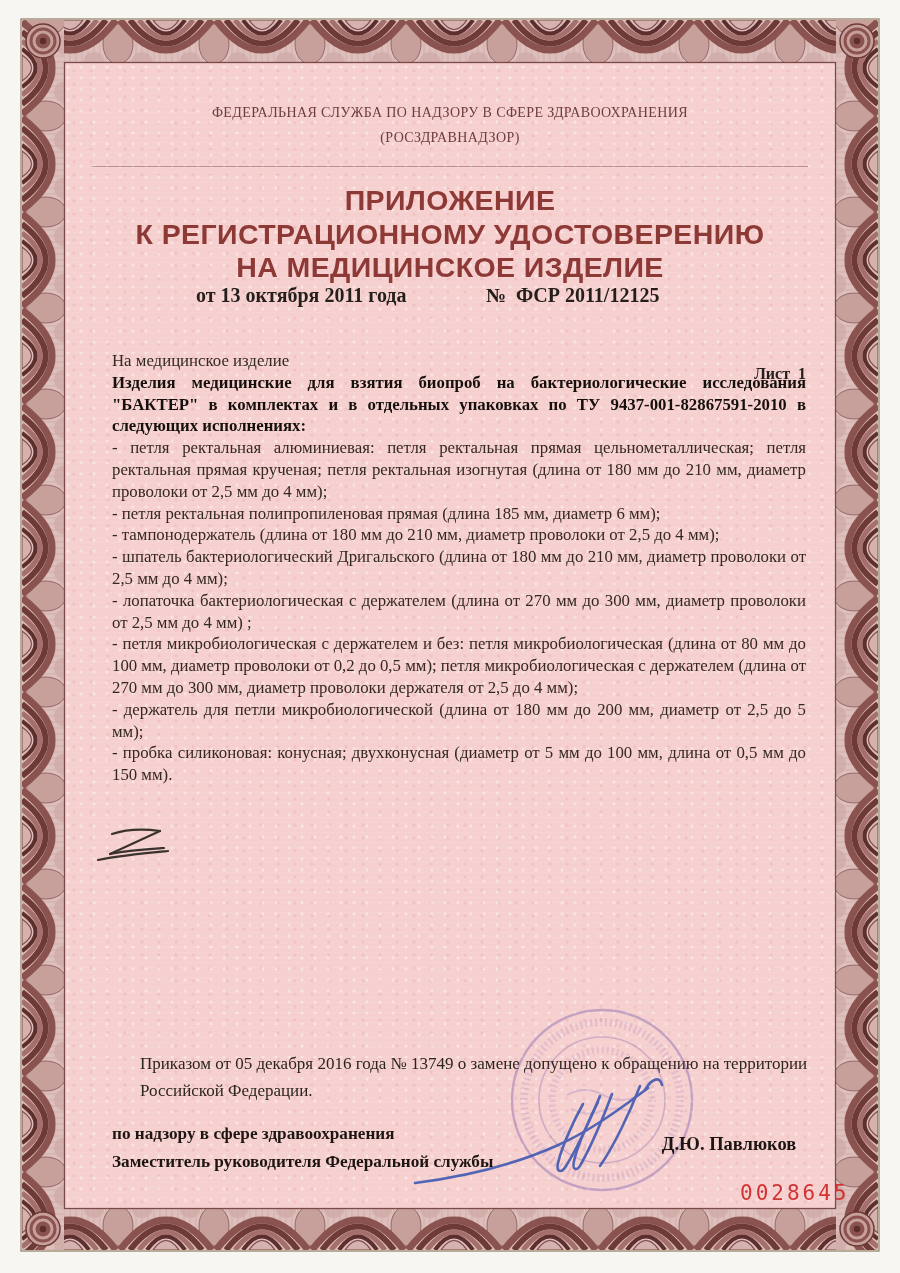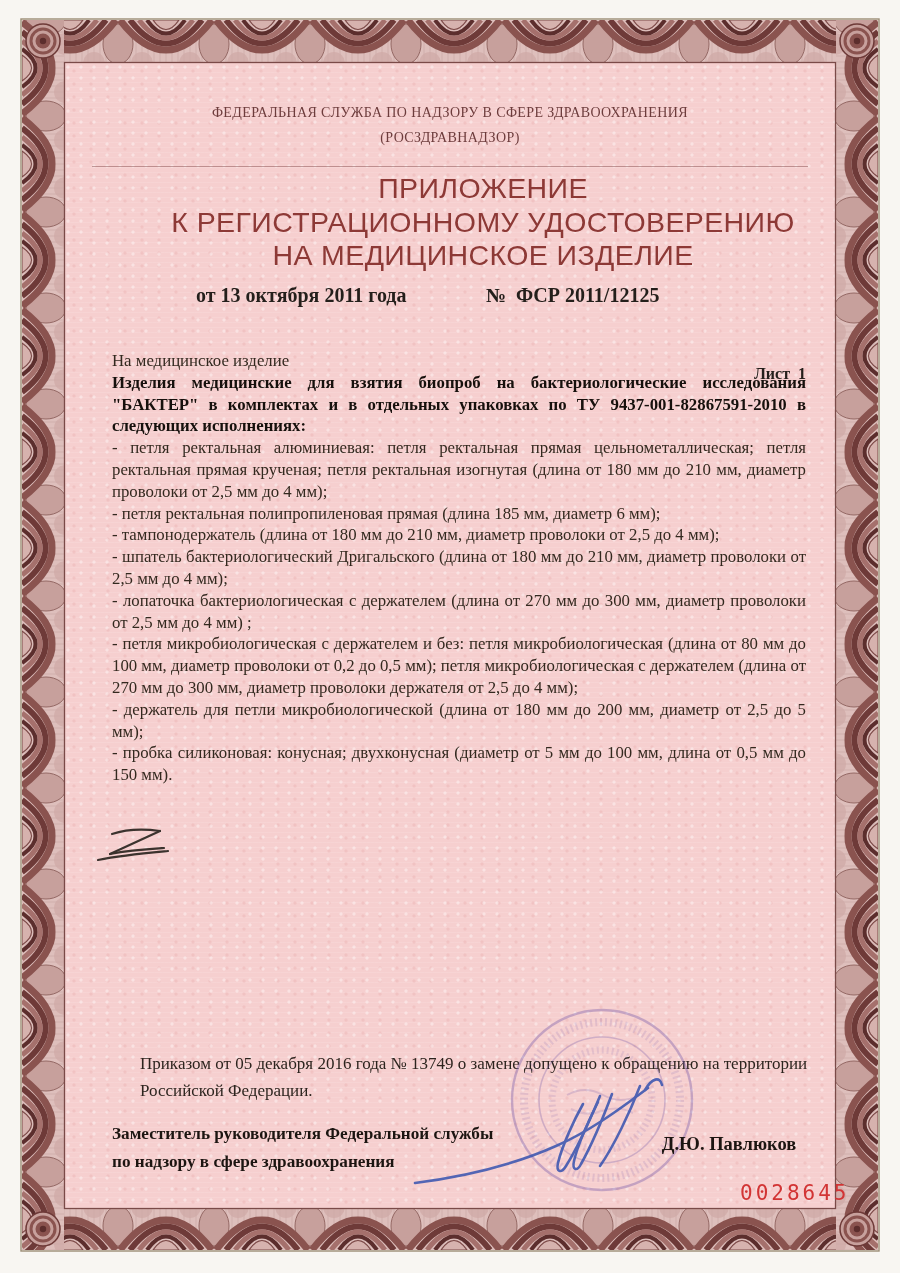--- a/index.html
+++ b/index.html
@@ -19,22 +19,22 @@
       repeating-linear-gradient(0deg, rgba(255,255,255,.10) 0 1px, rgba(255,255,255,0) 1px 5px);
     background-size:13px 11px,17px 13px,auto;
   }
   .border-svg{left:0;top:0;pointer-events:none;}
   .agency{
     left:65px;top:100px;width:770px;text-align:center;
     color:#6d3c3c;font-size:14px;line-height:25px;letter-spacing:.4px;
   }
   .hairline{left:92px;top:166px;width:716px;height:1px;background:rgba(130,72,72,.48);}
   .doc-title{
-    left:65px;top:172px;width:836px;text-align:center;
-    font-family:"Liberation Sans",sans-serif;font-weight:normal;
+    left:65px;top:184px;width:770px;text-align:center;
+    font-family:"Liberation Sans",sans-serif;font-weight:bold;
     color:#8d3936;font-size:28.5px;line-height:33.5px;letter-spacing:.4px;
   }
   .issue-date,.issue-number{
     top:284px;font-weight:bold;font-size:20px;color:#241f1b;white-space:pre;
   }
   .issue-date{left:196px;}
   .issue-number{left:486px;}
   .sheet{
     left:650px;top:317px;width:156px;text-align:right;
     font-weight:bold;font-size:16px;color:#241f1b;white-space:pre;margin-top:48px;
@@ -178,20 +178,20 @@
     <g fill="none" stroke="#3a55b0" stroke-width="2.6" stroke-linecap="round" opacity="0.87">
       <path d="M15,113 C70,106 120,92 156,76 C188,62 216,42 248,18"></path>
       <path d="M200,26 C190,50 176,80 166,96 C161,104 156,102 158,93 C162,76 174,50 183,34"></path>
       <path d="M212,24 C203,48 190,78 181,94 C177,102 172,100 174,91 C178,74 190,48 198,32"></path>
       <path d="M240,16 C230,42 214,76 200,96"></path>
       <path d="M245,20 C252,8 260,6 262,15"></path>
     </g>
   </svg>
 
   <div class="abs signer-title">
+    <div>по надзору в сфере здравоохранения</div>
     <div>Заместитель руководителя Федеральной службы</div>
-    <div>по надзору в сфере здравоохранения</div>
   </div>
   <div class="abs signer-name">Д.Ю. Павлюков</div>
 
   <div class="abs serial">0028645</div>
 
 </div>
 
 </body></html>

